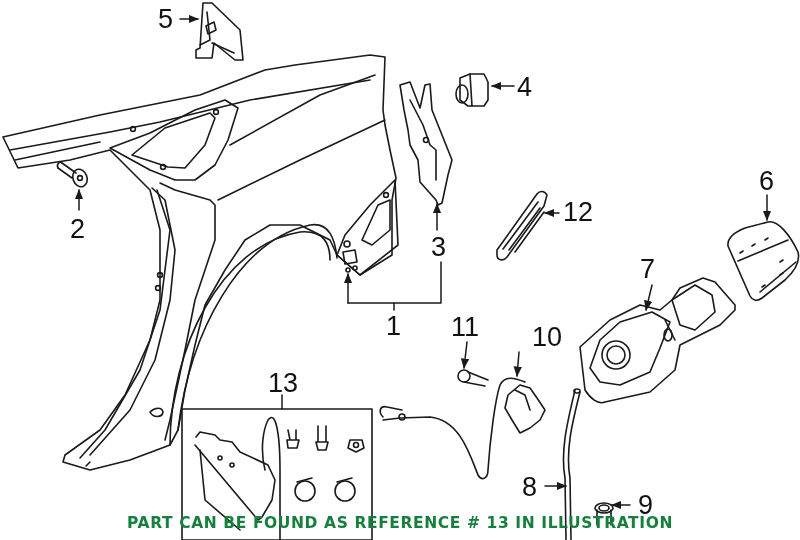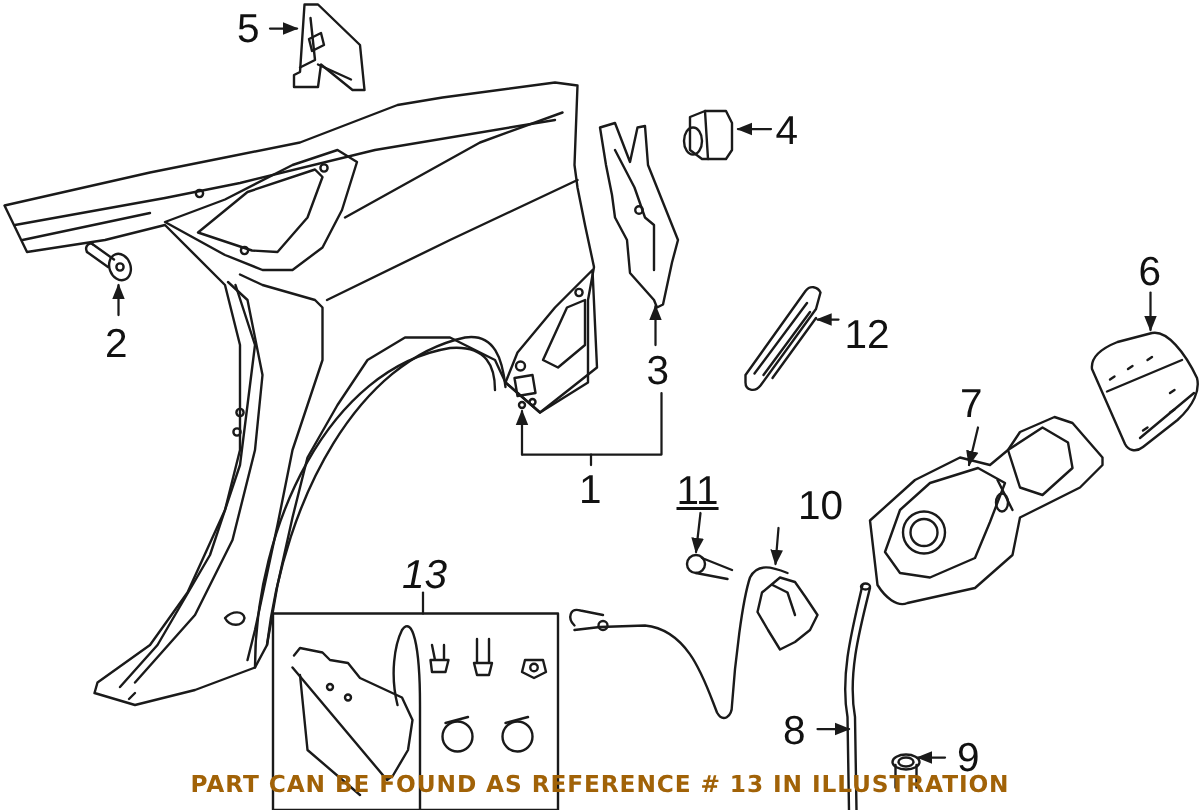--- a/index.html
+++ b/index.html
@@ -1,19 +1,19 @@
 <!DOCTYPE html>
 <html><head>
 <meta charset="utf-8">
 <style>
   html, body { margin:0; padding:0; background:#ffffff; }
   #stage { position:relative; width:800px; height:540px; overflow:hidden; background:#fff; font-family:"Liberation Sans", sans-serif; }
   #stage svg { position:absolute; left:0; top:0; }
   .callout { position:absolute; font-family:"Liberation Sans", sans-serif; font-size:27px; color:#111; line-height:1; }
-  .notice { position:absolute; left:0; width:800px; top:514px; text-align:center; font-family:"DejaVu Sans", sans-serif; font-weight:bold; font-size:15.5px; letter-spacing:0.6px; color:#a16207; white-space:nowrap; }
+  .notice { position:absolute; left:0; width:800px; top:514px; text-align:center; font-family:"DejaVu Sans", sans-serif; font-weight:bold; font-size:15.5px; letter-spacing:0.6px; color:#15803d; white-space:nowrap; }
 </style>
 </head>
 <body>
 
 <div id="stage">
   <svg width="800" height="540" viewBox="0 0 800 540" fill="none" stroke="#1a1a1a" stroke-width="1.6" stroke-linejoin="round" stroke-linecap="round">
     <defs>
       <marker id="ah" viewBox="0 0 10 10" refX="9" refY="5" markerWidth="7" markerHeight="7" orient="auto-start-reverse">
         <path d="M0,1 L10,5 L0,9 Z" fill="#1a1a1a" stroke="none"></path>
       </marker>
@@ -164,22 +164,22 @@
       <line x1="282" y1="395" x2="282" y2="409"></line>
     </g>
   </svg>
 
   <span class="callout" style="left:158px;top:6px;">5</span>
   <span class="callout" style="left:70px;top:216px;">2</span>
   <span class="callout" style="left:431px;top:234px;">3</span>
   <span class="callout" style="left:517px;top:74px;">4</span>
   <span class="callout" style="left:759px;top:168px;">6</span>
   <span class="callout" style="left:640px;top:256px;">7</span>
-  <span class="callout" style="left:563px;top:210px;">12</span>
+  <span class="callout" style="left:563px;top:199px;">12</span>
   <span class="callout" style="left:386px;top:313px;">1</span>
-  <span class="callout" style="left:451px;top:314px;text-decoration:underline;">11</span>
+  <span class="callout" style="left:451px;top:314px;">11</span>
   <span class="callout" style="left:532px;top:324px;">10</span>
-  <span class="callout" style="left:268px;top:370px;font-style:italic;">13</span>
+  <span class="callout" style="left:268px;top:370px;">13</span>
   <span class="callout" style="left:522px;top:474px;">8</span>
   <span class="callout" style="left:638px;top:492px;">9</span>
 
   <div class="notice">PART CAN BE FOUND AS REFERENCE # 13 IN ILLUSTRATION</div>
 </div>
 
 </body></html>

